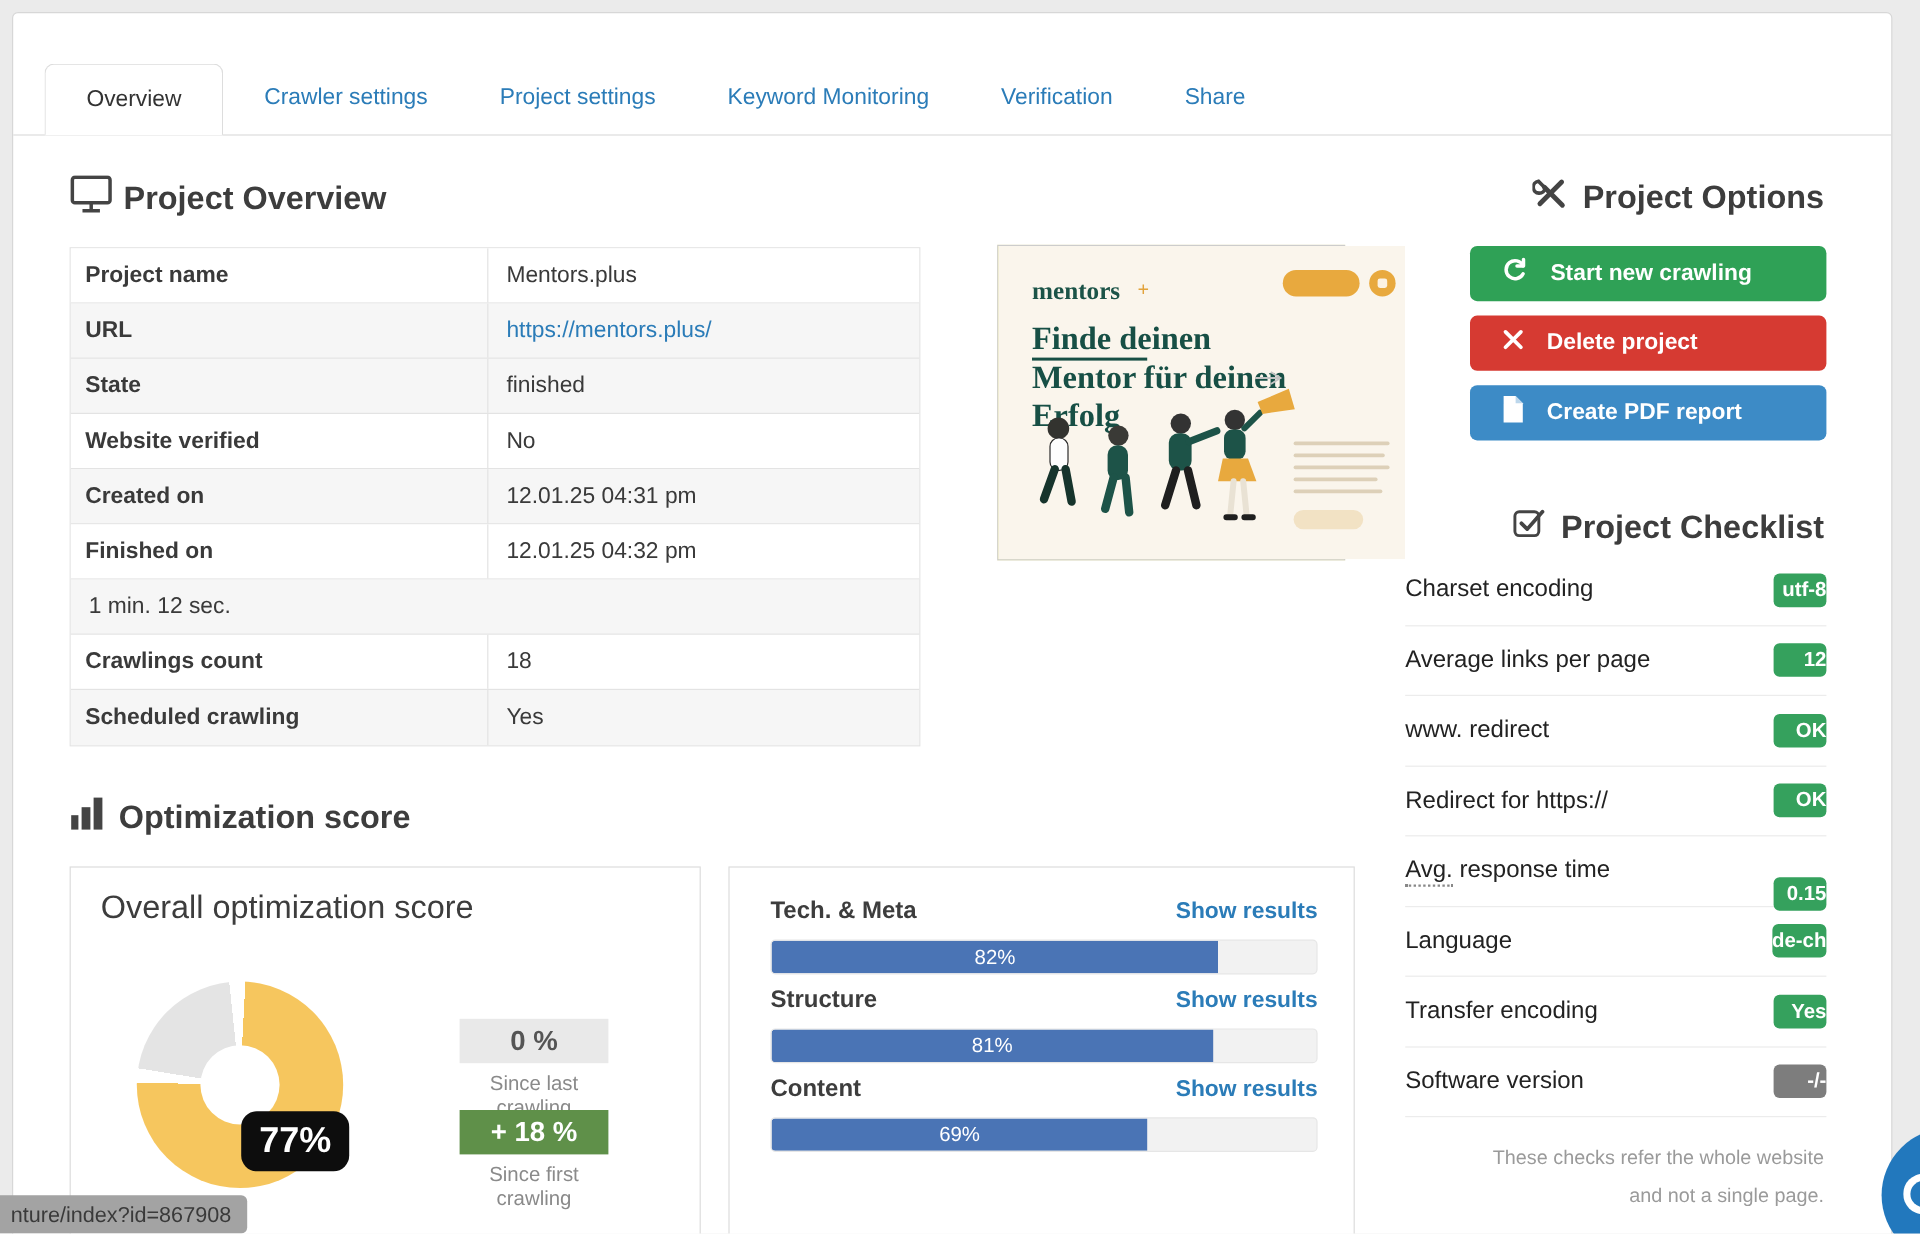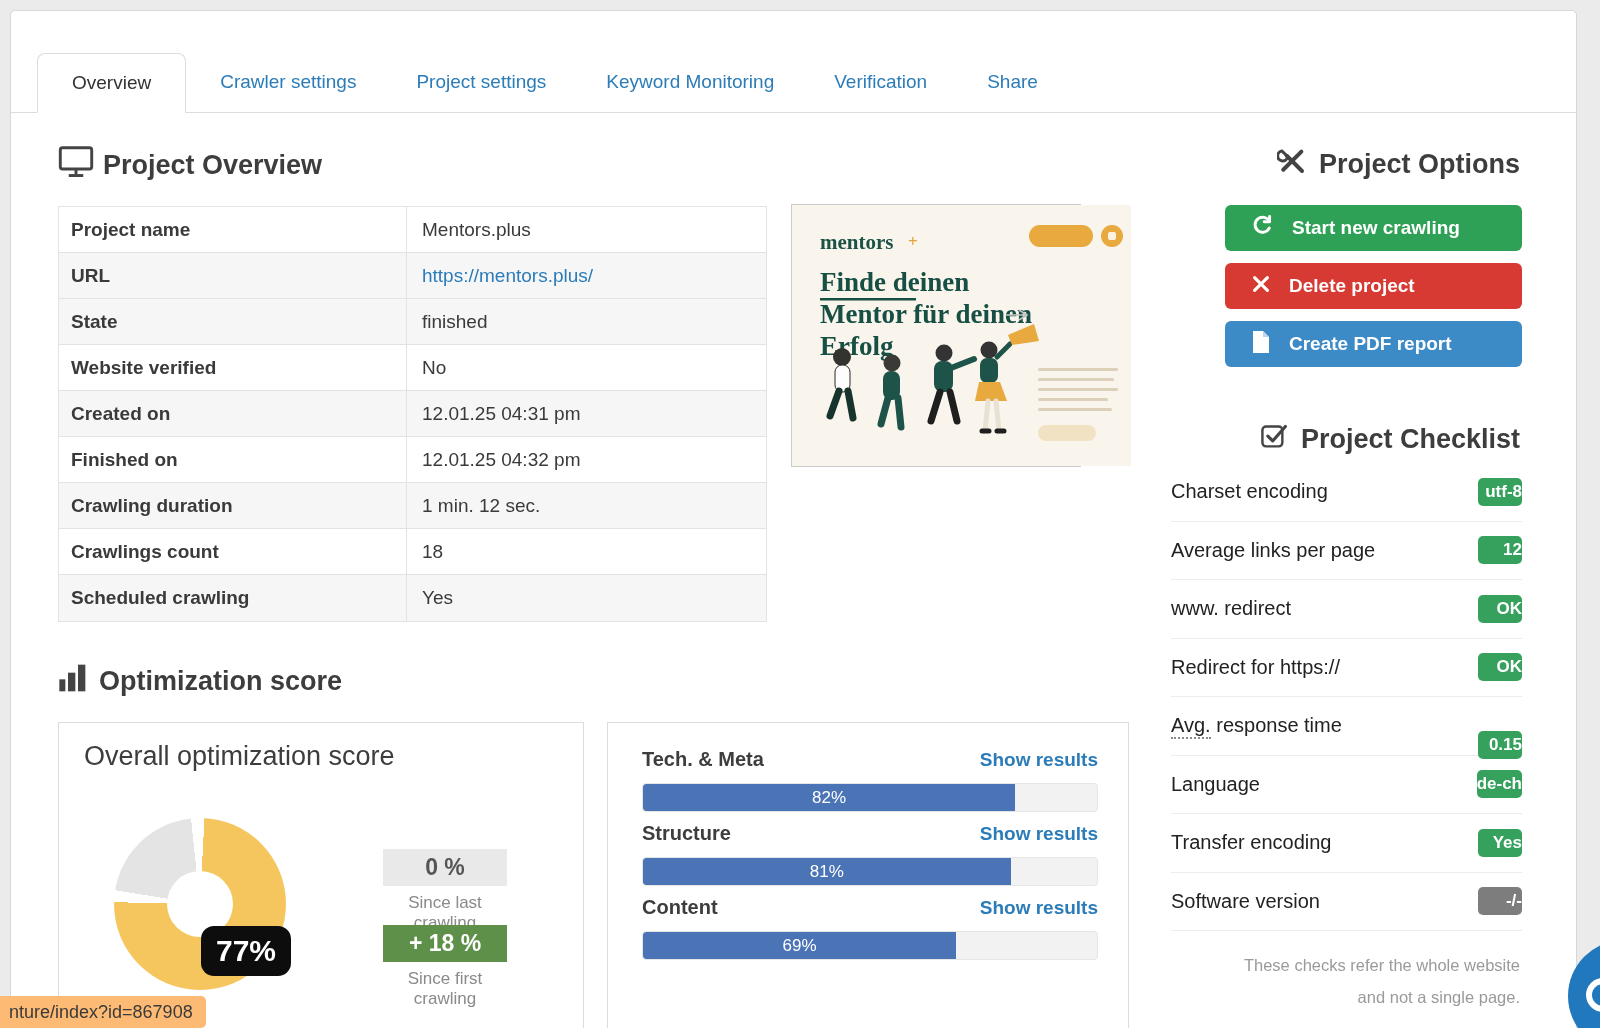--- a/index.html
+++ b/index.html
@@ -48,21 +48,21 @@
   .pt-row:last-child { border-bottom:none; }
   .pt-row.odd { background:#f6f6f6; }
   .pt-label {
     width:348px; padding-left:12px; font-weight:bold; color:#3a3a3a;
     border-right:1px solid #e3e3e3; display:flex; align-items:center;
   }
   .pt-value { flex:1; padding-left:15px; display:flex; align-items:center; color:#3a3a3a; }
   .pt-value.link { color:#2b7cb8; cursor:pointer; }
   
   .preview {
-    position:absolute; left:780px; top:193px; width:290px; height:263px;
+    position:absolute; left:820px; top:193px; width:290px; height:263px;
     border:1px solid #ccc; background:#fef9c3; cursor:pointer;
   }
   
   .opt-btn {
     position:absolute; left:1214px; width:297px; height:46px; border:none; border-radius:6px;
     color:#fff; display:flex; align-items:center; gap:17px; padding-left:25px;
     font-family:"Liberation Sans", sans-serif; font-size:19px; font-weight:bold; cursor:pointer;
   }
   
   .checklist { position:absolute; left:1160px; top:452px; width:351px; }
@@ -112,21 +112,21 @@
   .bar-track {
     margin-top:12px; height:29px; background:#f2f2f2; border:1px solid #e6e6e6;
     border-radius:4px; overflow:hidden;
   }
   .bar-fill {
     height:100%; border-radius:3px 0 0 3px; display:flex; align-items:center; justify-content:center;
     color:#fff; font-size:17px;
   }
   
   .status-tip {
-    position:absolute; left:0; top:996px; height:32px; background:#fdba74;
+    position:absolute; left:0; top:996px; height:32px; background:#a3a3a3;
     border-radius:0 5px 5px 0; display:flex; align-items:center;
     padding:0 13px 0 9px; font-size:18px; color:#3a3a3a; z-index:6;
   }
   .chat-bubble {
     position:absolute; left:1568px; top:940px; width:112px; height:112px;
     border-radius:50%; background:#2278bd; z-index:6; cursor:pointer;
   }
   .chat-glyph {
     position:absolute; left:18px; top:38px; width:34px; height:34px;
     border:6px solid #fff; border-radius:50%; border-right-color:transparent;
@@ -176,21 +176,20 @@
     </div>
     <div class="pt-row odd">
       <div class="pt-label">Created on</div>
       <div class="pt-value">12.01.25 04:31 pm</div>
     </div>
     <div class="pt-row">
       <div class="pt-label">Finished on</div>
       <div class="pt-value">12.01.25 04:32 pm</div>
     </div>
     <div class="pt-row odd">
-      <div class="pt-label">Crawling duration</div>
       <div class="pt-value">1 min. 12 sec.</div>
     </div>
     <div class="pt-row">
       <div class="pt-label">Crawlings count</div>
       <div class="pt-value">18</div>
     </div>
     <div class="pt-row odd">
       <div class="pt-label">Scheduled crawling</div>
       <div class="pt-value">Yes</div>
     </div>

